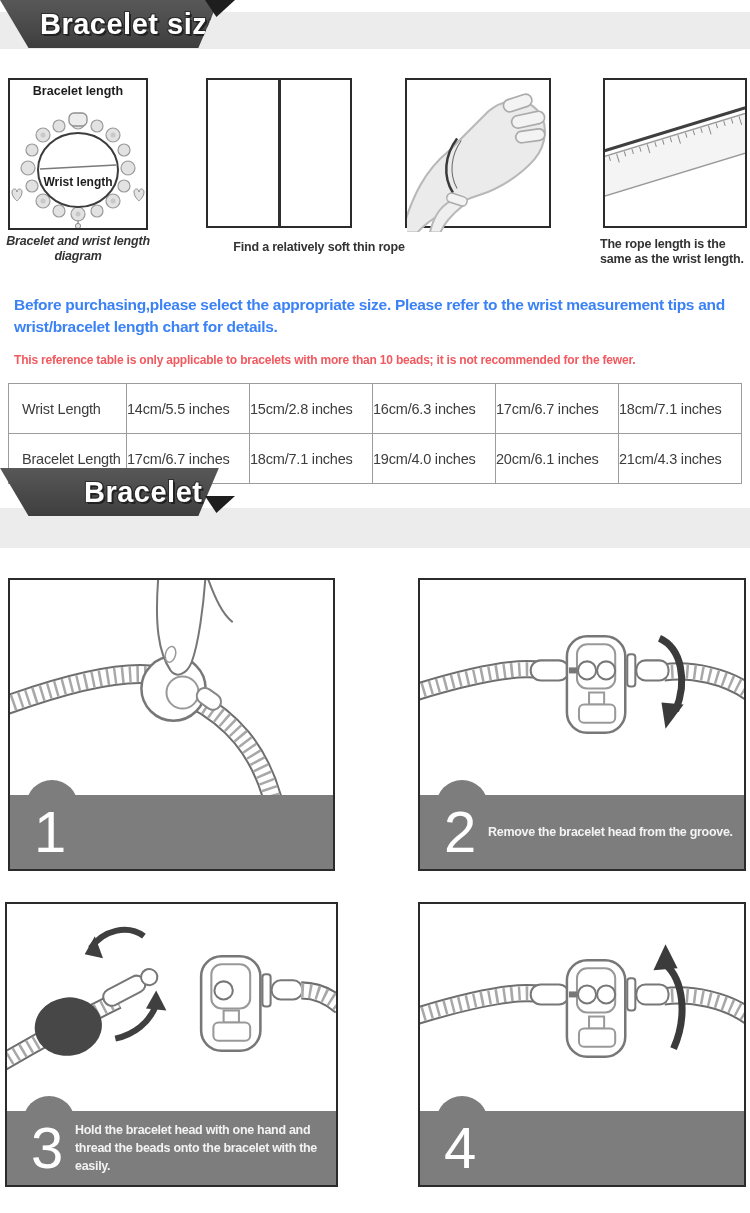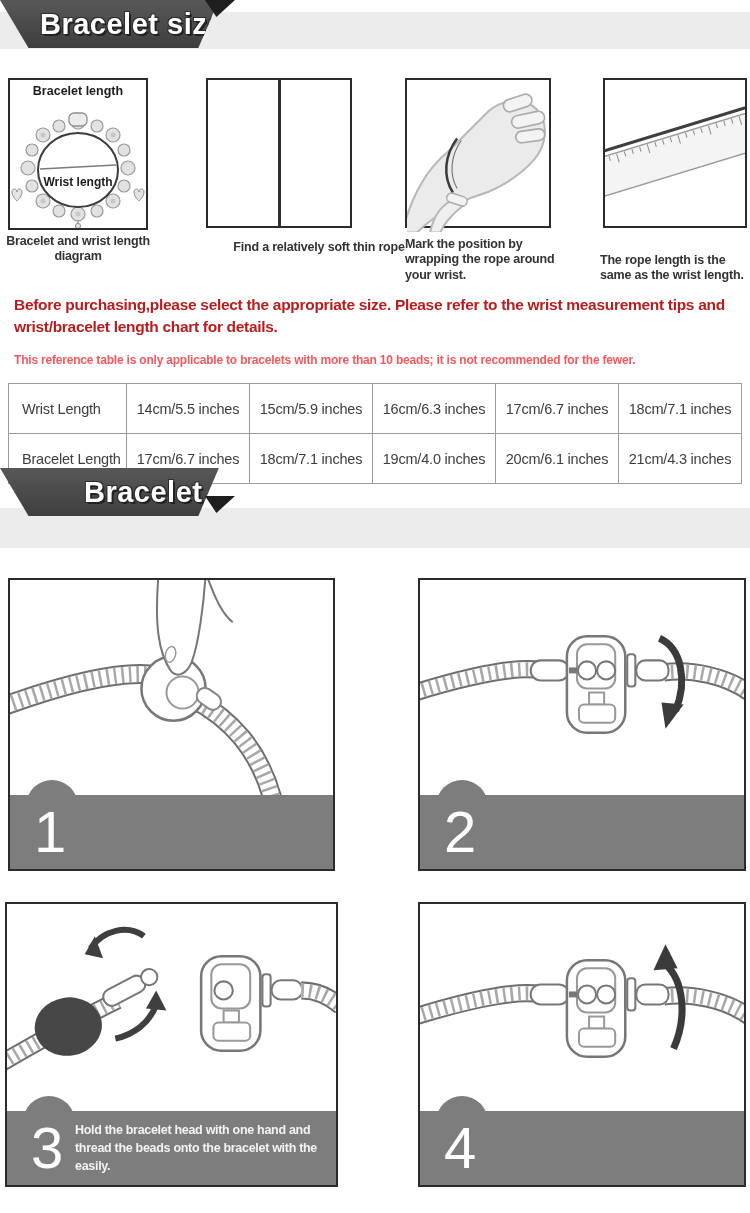--- a/index.html
+++ b/index.html
@@ -25,31 +25,31 @@
     margin-left:40px; color:#fff; font-size:29px; font-weight:700; letter-spacing:.5px;
     text-shadow:2px 2px 0 #222, -1px -1px 0 #2e2e2e, 1px -1px 0 #2e2e2e, -1px 1px 0 #2e2e2e;
     white-space:nowrap;
   }
   
   .fig-box { position:absolute; top:78px; height:150px; background:#fff; border:2px solid #2b2b2b; }
   .fig-caption { position:absolute; font-size:12.5px; font-weight:700; color:#333; line-height:1.22; letter-spacing:-.2px; }
   
   .intro {
     position:absolute; left:14px; top:294px; width:732px;
-    font-size:15.5px; font-weight:700; color:#b91c1c; line-height:1.45; letter-spacing:-.3px;
+    font-size:15.5px; font-weight:700; color:#3b82f6; line-height:1.45; letter-spacing:-.3px;
   }
   .note {
     position:absolute; left:14px; top:353px; width:736px;
     font-size:12px; font-weight:700; color:#f2595f; white-space:nowrap; letter-spacing:-.2px;
   }
   
   .size-table { position:absolute; left:8px; top:383px; width:734px; border-collapse:collapse; }
   .size-table td {
     border:1px solid #9c9c9c; height:50px; font-size:14.5px; color:#3d3d3d;
-    text-align:center; background:#fff; letter-spacing:-.2px;
+    background:#fff; letter-spacing:-.2px;
   }
   .size-table td.rowlabel { width:118px; text-align:left; padding-left:13px; }
   
   .panel { position:absolute; background:#fff; border:2px solid #2b2b2b; overflow:hidden; }
   .panel .art { position:absolute; left:0; top:0; right:0; bottom:74px; }
   .panel .art svg { width:100%; height:100%; display:block; }
   .step-bar {
     position:absolute; left:0; right:0; bottom:0; height:74px; background:#7d7d7d;
   }
   .step-bump {
@@ -109,21 +109,21 @@
       <path d="M2,112 C2,108 7,108 7,112 C7,108 12,108 12,112 C12,117 7,121 7,121 C7,121 2,117 2,112 Z" fill="#e3e3e3" stroke="#8f8f8f" stroke-width="1"></path>
       <path d="M124,112 C124,108 129,108 129,112 C129,108 134,108 134,112 C134,117 129,121 129,121 C129,121 124,117 124,112 Z" fill="#e3e3e3" stroke="#8f8f8f" stroke-width="1"></path>
       <line x1="68" y1="140" x2="68" y2="144" stroke="#8f8f8f" stroke-width="1.3"></line>
       <circle cx="68" cy="146" r="2.6" fill="#e3e3e3" stroke="#8f8f8f" stroke-width="1"></circle>
       <ellipse cx="68" cy="90" rx="40" ry="37" fill="#ffffff" stroke="#3c3c3c" stroke-width="2"></ellipse>
       <line x1="30" y1="89" x2="106" y2="85" stroke="#7a7a7a" stroke-width="1.3"></line>
       <text x="68" y="15" text-anchor="middle" font-size="12.5" font-weight="bold" fill="#1d1d1d">Bracelet length</text>
       <text x="68" y="106" text-anchor="middle" font-size="12" font-weight="bold" fill="#1d1d1d">Wrist length</text>
     </svg>
   </div>
-  <div class="fig-caption" style="left:3px; top:234px; width:150px; text-align:center;">Bracelet and wrist length diagram</div>
+  <div class="fig-caption" style="left:3px; top:234px; width:150px; text-align:center;font-style:italic;">Bracelet and wrist length diagram</div>
 
   <div class="fig-box" style="left:206px; width:146px; height:150px;">
     <svg viewBox="0 0 142 146">
       <rect x="70" y="0" width="3" height="146" fill="#2f2f2f"></rect>
     </svg>
   </div>
   <div class="fig-caption" style="left:186px; top:240px; width:186px; text-align:center;margin-left:40px;">Find a relatively soft thin rope</div>
 
   <div class="fig-box" style="left:405px; width:146px; height:150px;">
     <svg viewBox="0 0 136 146">
@@ -132,42 +132,41 @@
         <rect x="92" y="16" width="28" height="12" rx="6" transform="rotate(-18 106 22)"></rect>
         <rect x="100" y="32" width="32" height="12" rx="6" transform="rotate(-12 116 38)"></rect>
         <rect x="104" y="48" width="28" height="11" rx="5.5" transform="rotate(-8 118 53)"></rect>
       </g>
       <path d="M48,56 C36,72 34,92 44,108" fill="none" stroke="#3a3a3a" stroke-width="2.4"></path>
       <path d="M52,58 C42,72 40,90 48,104" fill="none" stroke="#6b6b6b" stroke-width="1"></path>
       <path d="M22,146 C26,128 34,118 48,113 C54,111 58,116 54,120 C44,128 36,136 32,146 Z" fill="#efefef" stroke="#b8b8b8" stroke-width="2"></path>
       <rect x="38" y="110" width="20" height="9" rx="4.5" transform="rotate(18 48 114)" fill="#f3f3f3" stroke="#ababab" stroke-width="1.4"></rect>
     </svg>
   </div>
-  <div class="fig-caption" style="left:405px; top:237px; width:158px;">Mark the position by wrapping the rope around your wrist.</div>
 
   <div class="fig-box" style="left:603px; width:144px; height:150px;">
     <svg viewBox="0 0 140 146">
       <g transform="rotate(-17 70 80)">
         <rect x="-25" y="49" width="210" height="3.2" rx="1.6" fill="#3f3f3f"></rect>
         <rect x="-25" y="56" width="210" height="38" fill="#f4f4f4" stroke="#9a9a9a" stroke-width="1.5"></rect>
         <path d="M-16,57 v9 M-8,57 v5 M0,57 v5 M8,57 v5 M16,57 v9 M24,57 v5 M32,57 v5 M40,57 v5 M48,57 v9 M56,57 v5 M64,57 v5 M72,57 v5 M80,57 v9 M88,57 v5 M96,57 v5 M104,57 v5 M112,57 v9 M120,57 v5 M128,57 v5 M136,57 v5 M144,57 v9 M152,57 v5 M160,57 v5 M168,57 v5 M176,57 v9" stroke="#8a8a8a" stroke-width="1" fill="none"></path>
       </g>
     </svg>
   </div>
-  <div class="fig-caption" style="left:600px; top:237px; width:150px;margin-top:16px;">The rope length is the same as the wrist length.</div>
+  <div class="fig-caption" style="left:600px; top:237px; width:150px;">The rope length is the same as the wrist length.</div>
 
   <div class="intro">Before purchasing,please select the appropriate size. Please refer to the wrist measurement tips and wrist/bracelet length chart for details.</div>
   <div class="note">This reference table is only applicable to bracelets with more than 10 beads; it is not recommended for the fewer.</div>
 
   <table class="size-table">
     <tbody>
         <tr>
       <td class="rowlabel">Wrist Length</td>
       <td>14cm/5.5 inches</td>
-      <td>15cm/5.9 inches</td>
+      <td>15cm/2.8 inches</td>
       <td>16cm/6.3 inches</td>
       <td>17cm/6.7 inches</td>
       <td>18cm/7.1 inches</td>
     </tr>
     <tr>
       <td class="rowlabel">Bracelet Length</td>
       <td>17cm/6.7 inches</td>
       <td>18cm/7.1 inches</td>
       <td>19cm/4.0 inches</td>
       <td>20cm/6.1 inches</td>
@@ -232,20 +231,21 @@
         <rect x="158" y="124" width="36" height="18" rx="5" fill="#fff" stroke="#999" stroke-width="2"></rect>
         <rect x="206" y="74" width="8" height="32" rx="3" fill="#fff" stroke="#777" stroke-width="2"></rect>
         <rect x="215" y="80" width="32" height="20" rx="9" fill="#fff" stroke="#777" stroke-width="2"></rect>
         <path d="M238,58 C260,68 266,100 254,130" fill="none" stroke="#3b3b3b" stroke-width="7"></path>
         <polygon points="262,124 244,148 240,122" fill="#3b3b3b"></polygon>
       </svg>
     </div>
     <div class="step-bar">
       <div class="step-bump"></div>
       <div class="step-num">2</div>
+      <div class="step-text">Remove the bracelet head from the groove.</div>
     </div>
   </div>
 
   <div class="panel" style="left:5px; top:902px; width:333px; height:285px;">
     <div class="art">
       <svg viewBox="0 0 322 206" preserveAspectRatio="none">
         <g>
           <path d="M-5,158 C45,128 80,110 108,96" fill="none" stroke="#6e6e6e" stroke-width="18"></path>
           <path d="M-5,158 C45,128 80,110 108,96" fill="none" stroke="#fff" stroke-width="14"></path>
           <path d="M-5,158 C45,128 80,110 108,96" fill="none" stroke="#a8a8a8" stroke-width="14" stroke-dasharray="2.5 5"></path>

